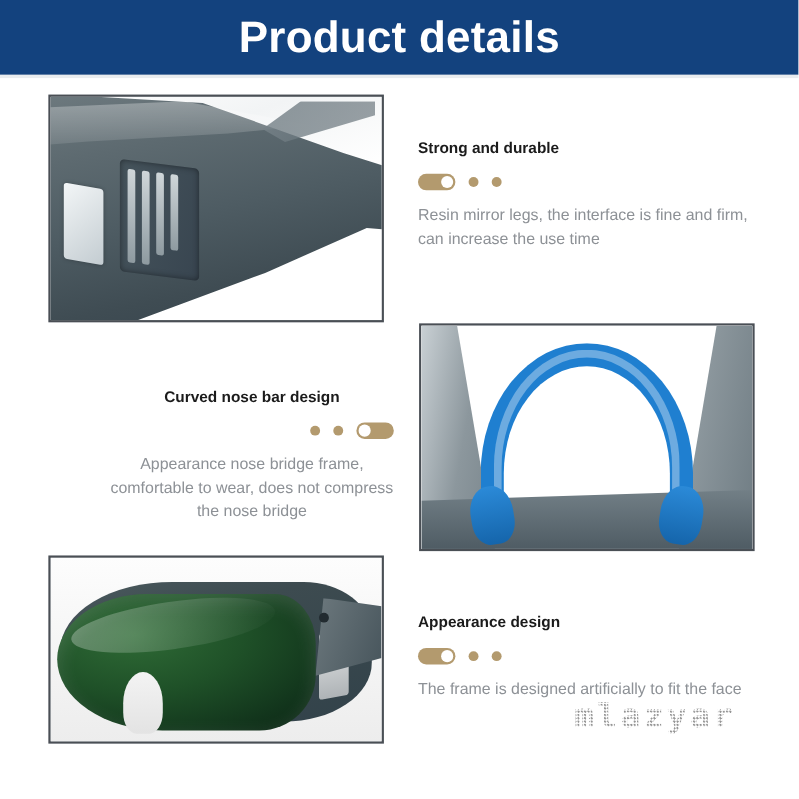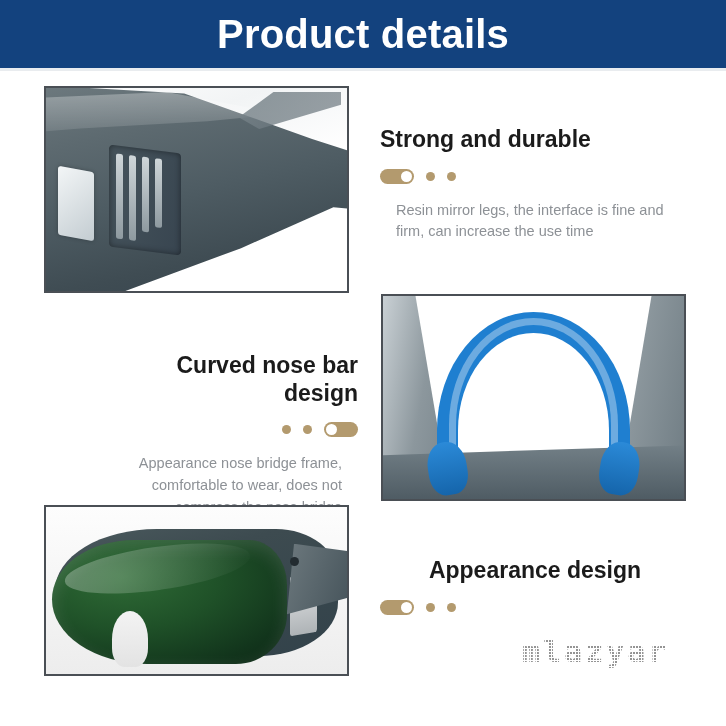--- a/index.html
+++ b/index.html
@@ -161,28 +161,28 @@
   }
   #photo-goggles .screw{
     position:absolute;right:16%;top:30%;width:9px;height:9px;
     background:#222b30;border-radius:50%;
   }
 
   
   .feature{position:absolute;}
   .feature h2{
     margin:0;
-    font-size:23px;
+    font-size:14px;
     font-weight:700;
     color:#1b1b1b;
     line-height:1.2;
     font-family:"Liberation Sans", sans-serif;
   }
   .feature p{
-    margin:16px;
+    margin:0;
     font-size:14.5px;
     line-height:1.5;
     color:#8d9196;
     font-family:"Liberation Sans", sans-serif;
   }
   .steps{display:flex;align-items:center;gap:12px;margin:15px 0 13px;}
   .steps.right{justify-content:flex-end;}
   .pill{
     width:34px;height:15px;border-radius:9px;
     background:#b39a6e;
@@ -191,22 +191,22 @@
   }
   .pill .knob{
     position:absolute;top:2px;width:11px;height:11px;border-radius:50%;
     background:#ffffff;
   }
   .pill.knob-right .knob{right:2px;}
   .pill.knob-left .knob{left:2px;}
   .dot{width:9px;height:9px;border-radius:50%;background:#b39a6e;flex:none;}
 
   #feature-strong{left:380px;top:126px;width:300px;}
-  #feature-nose{left:100px;top:352px;width:258px;text-align:right;}
-  #feature-appearance{left:380px;top:557px;width:310px;text-align:center;}
+  #feature-nose{left:100px;top:352px;width:258px;text-align:center;}
+  #feature-appearance{left:380px;top:557px;width:310px;}
 
   
   .watermark{
     position:absolute;left:522px;top:606px;
     font-size:30px;
     letter-spacing:3px;
     font-weight:700;
     color:rgba(60,60,60,.55);
     font-family:"DejaVu Sans Mono", monospace;
     white-space:nowrap;
@@ -296,17 +296,18 @@
 
   <div class="feature" id="feature-appearance">
     <h2>Appearance design</h2>
     <div class="steps">
       <div class="pill knob-right">
           <div class="knob"></div>
         </div>
       <div class="dot"></div>
       <div class="dot"></div>
     </div>
+    <p>The frame is designed artificially to fit the face</p>
   </div>
 
   <div class="watermark">mlazyar</div>
 
 </div>
 
 </body></html>

